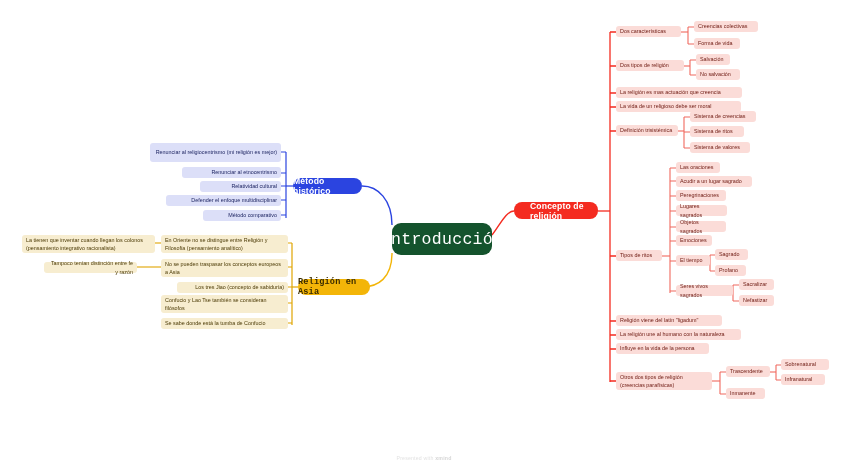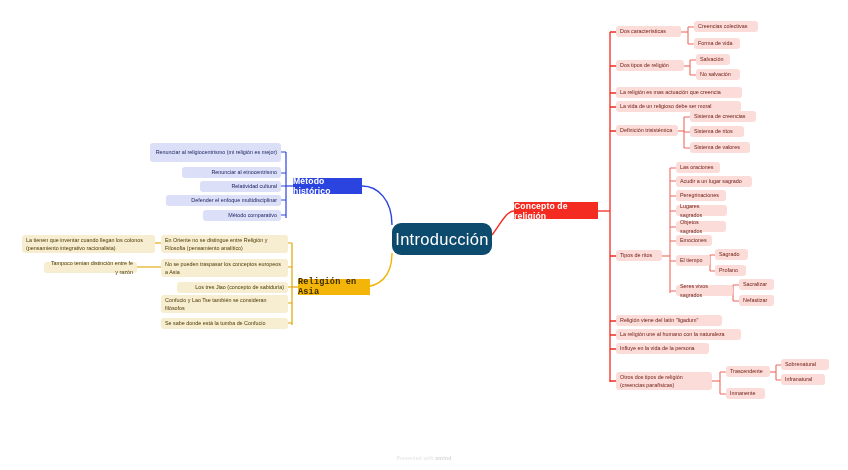--- a/index.html
+++ b/index.html
@@ -9,32 +9,33 @@
     -webkit-font-smoothing:antialiased;
   }
   #canvas{position:absolute;inset:0;width:848px;height:470px;}
   svg#links{position:absolute;left:0;top:0;width:848px;height:470px;pointer-events:none;}
 
   .node{position:absolute;box-sizing:border-box;display:flex;align-items:center;}
   .node span{display:block;}
 
   
   .root{
-    background:#0c4a6e;color:#ffffff;border-radius:9px;
+    background:#14532d;color:#ffffff;border-radius:9px;
     font-size:16.5px;letter-spacing:.3px;
     justify-content:center;
+    font-family:Liberation Mono, monospace;
   }
 
   
   .main-branch{
-    border-radius:0;color:#ffffff;font-size:8.6px;font-weight:bold;
+    border-radius:8px;color:#ffffff;font-size:8.6px;font-weight:bold;
     justify-content:flex-end;letter-spacing:.15px;
   }
   .m-blue{background:#2b44e0;}
-  .m-red{background:#f42b20;}
+  .m-red{background:#f42b20;padding-left:16px;}
   .m-yellow{background:#f3b508;color:#3a2c00;}
 
   
   .chip{
     border-radius:3px;font-size:5.4px;line-height:1.55;
     padding:2px 4px;box-sizing:border-box;
   }
   .c-blue{background:#dcdff8;color:#19205e;}
   .c-red{background:#fbdcd8;color:#6e1a12;}
   .c-yellow{background:#f7edd0;color:#4b3a05;}

